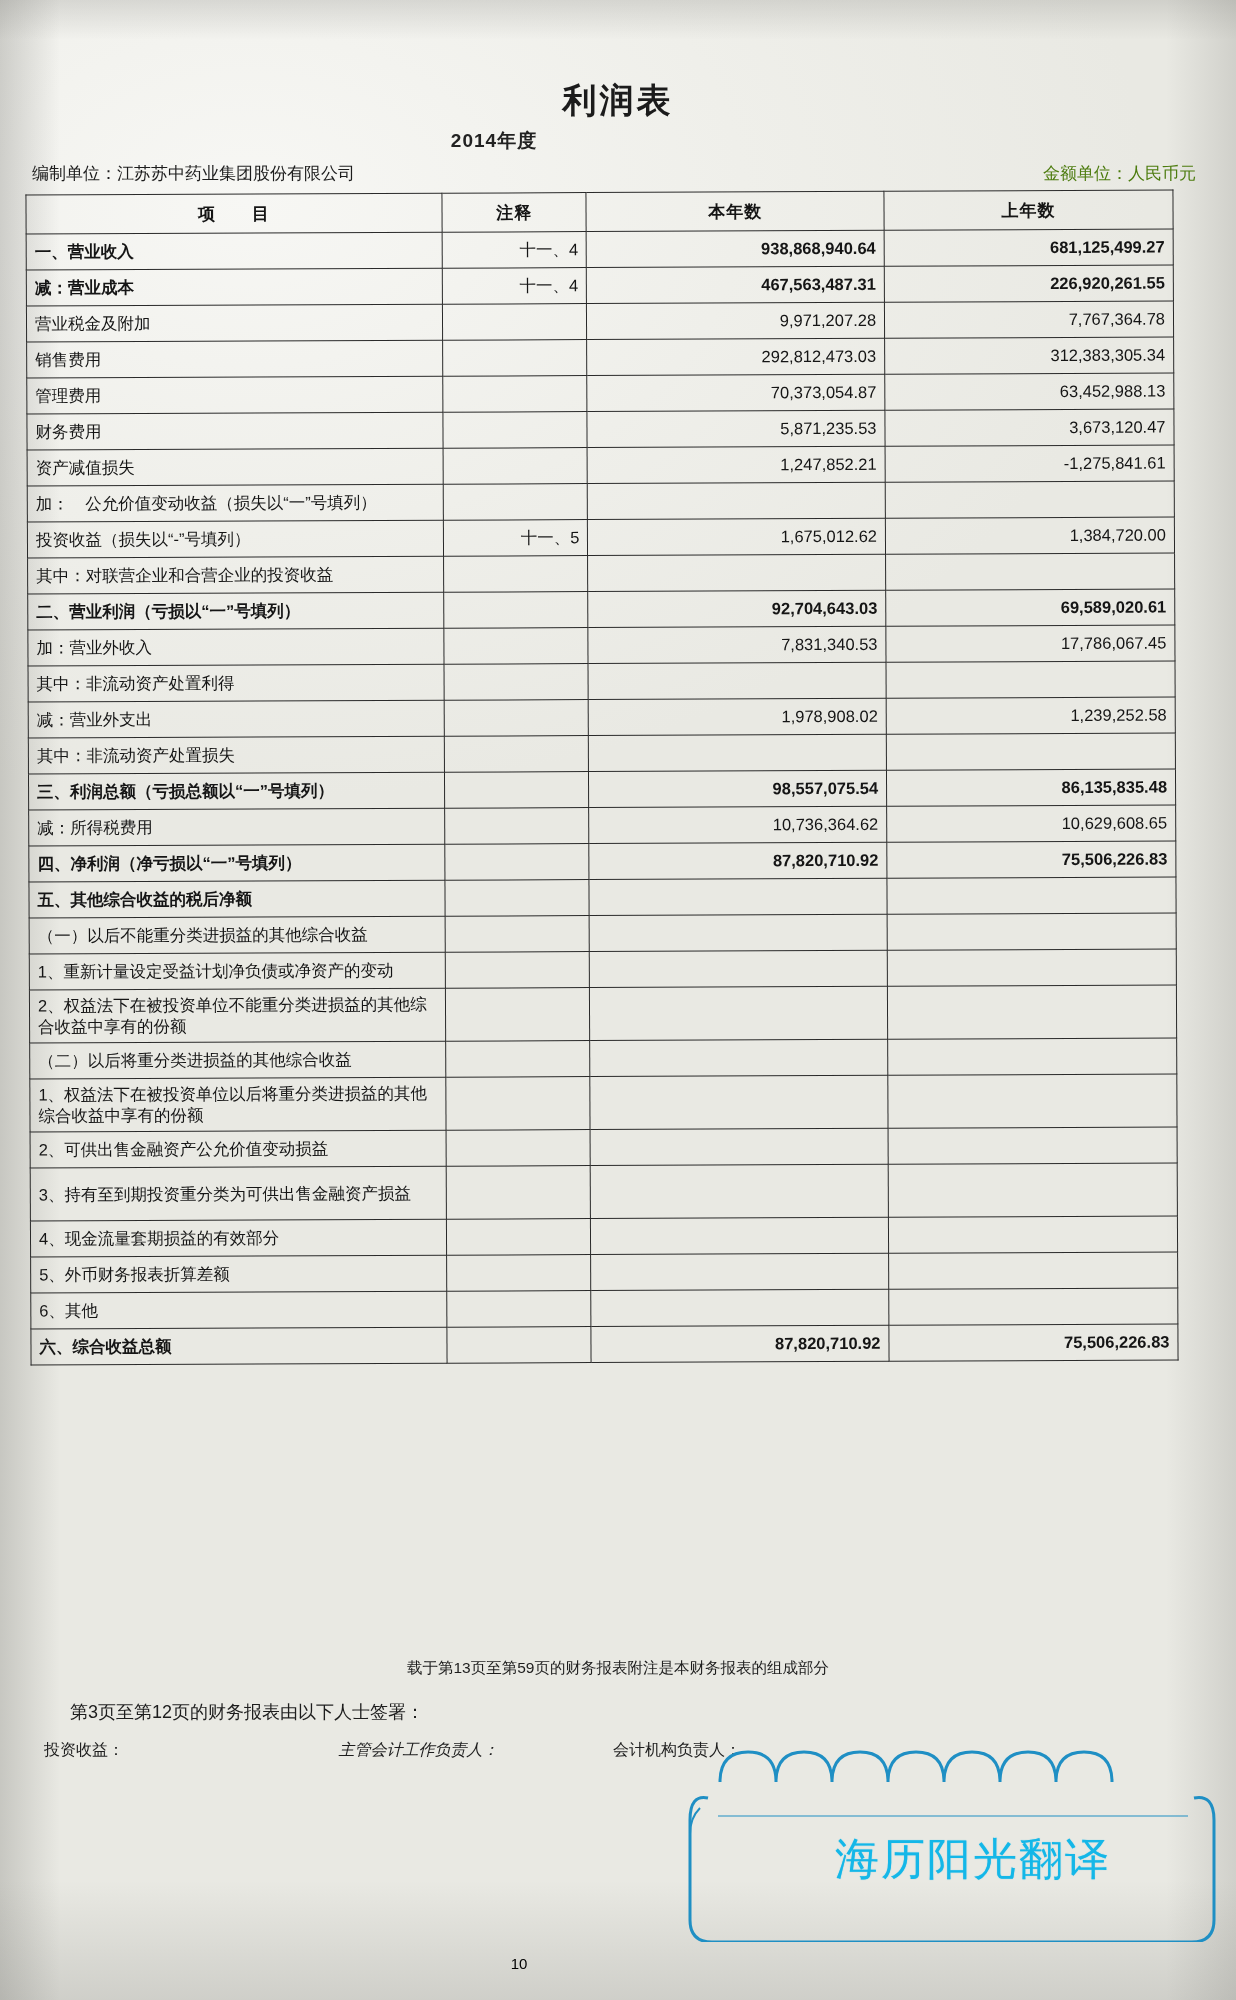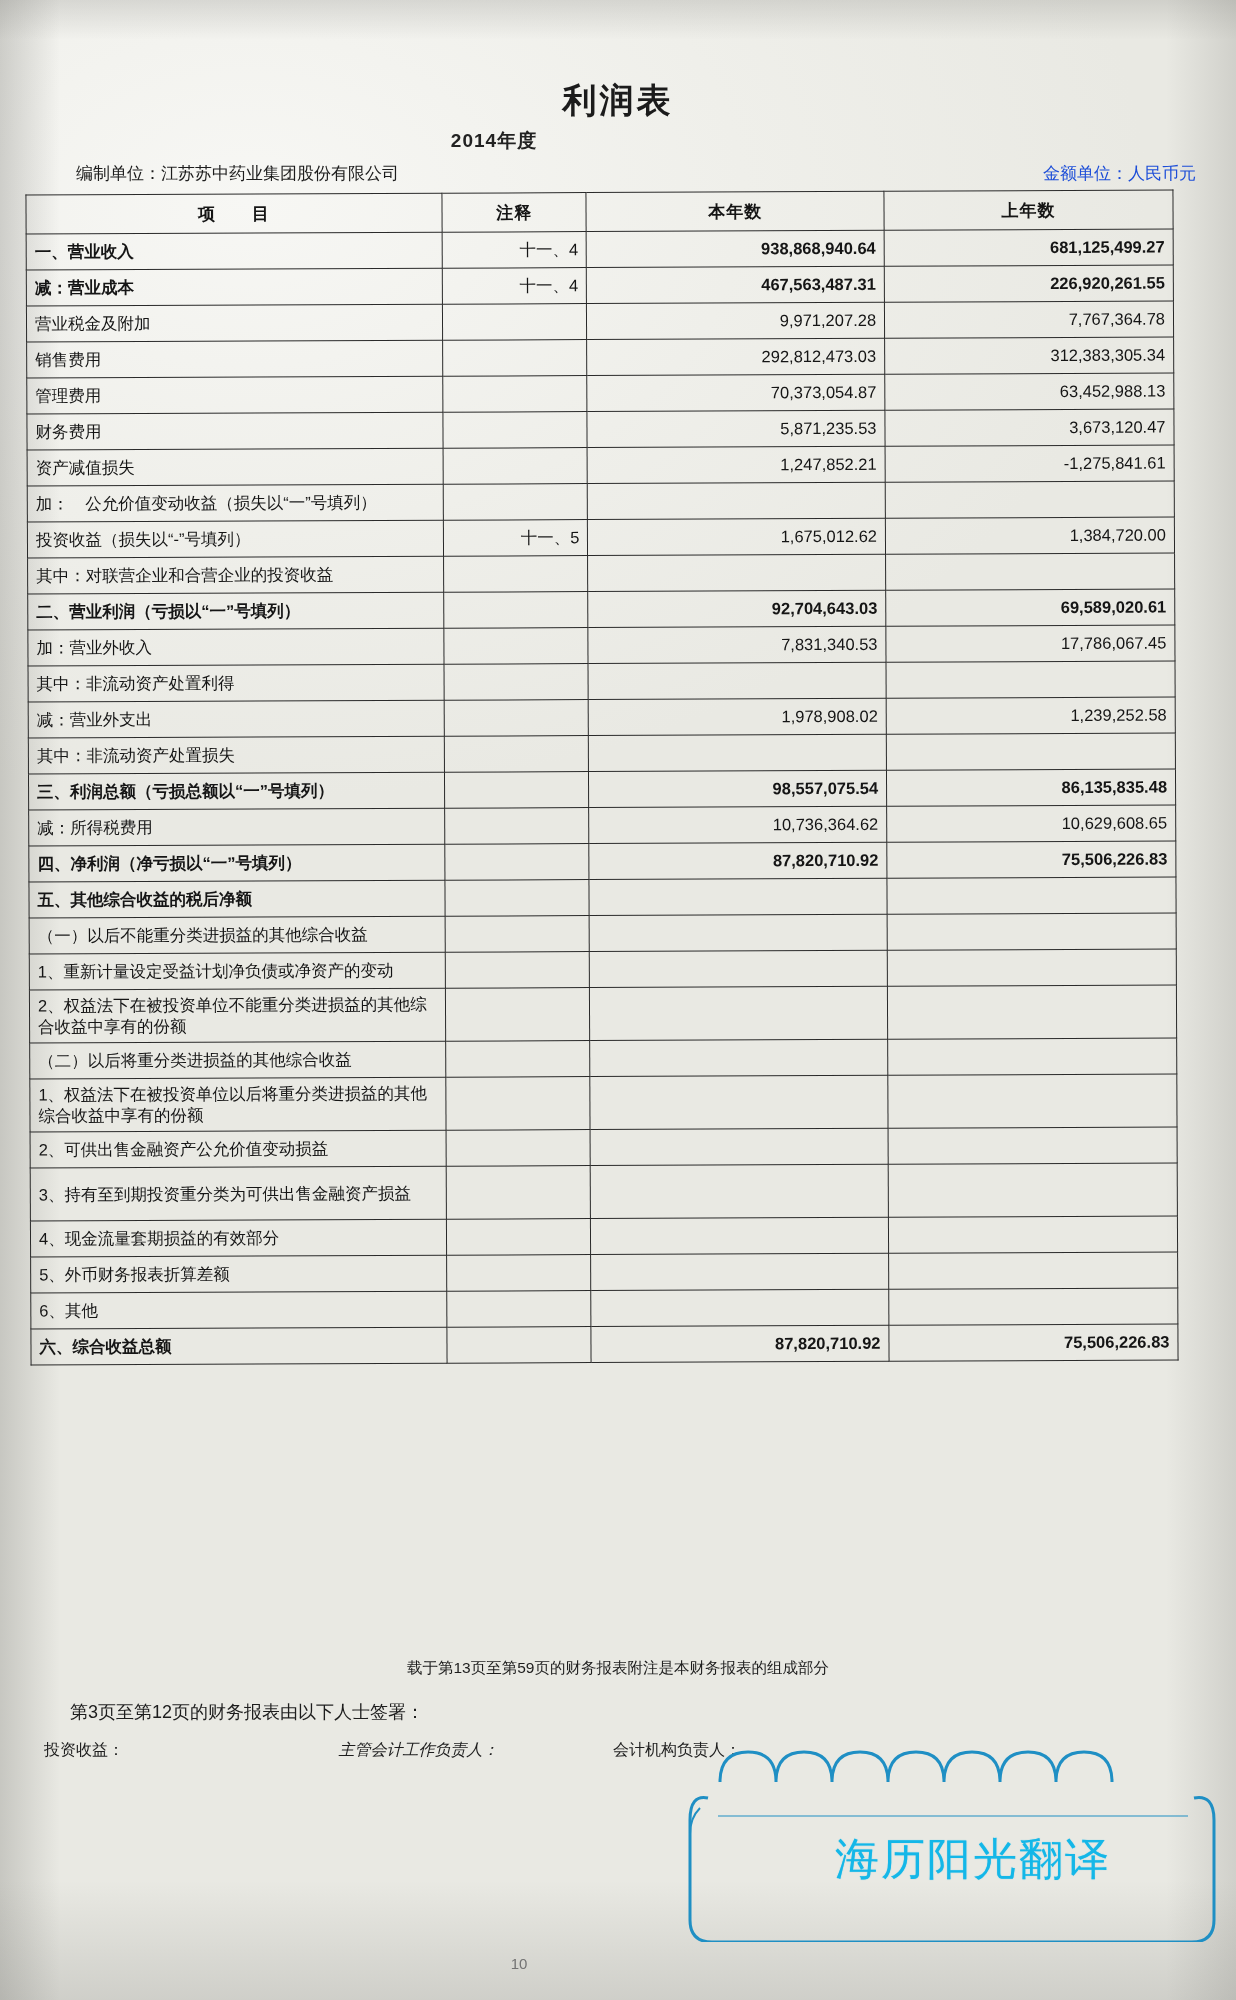--- a/index.html
+++ b/index.html
@@ -77,28 +77,27 @@
     color: #222;
     letter-spacing: 1px;
   }
 
   .meta-left {
     position: absolute;
     top: 162px;
     left: 32px;
     font-size: 17px;
     color: #1c1c1c;
-    margin-left: 44px;
   }
   .meta-right {
     position: absolute;
     top: 162px;
     right: 40px;
     font-size: 17px;
-    color: #1d4ed8;
+    color: #4d7c0f;
   }
 
   table.stmt {
     position: absolute;
     top: 192px;
     left: 28px;
     width: 1148px;
     border-collapse: collapse;
     table-layout: fixed;
     transform: rotate(-0.25deg);
@@ -163,21 +162,21 @@
   .s1 { width: 290px; }
   .s2 { width: 270px; font-style: italic; }
 
   .page-no {
     position: absolute;
     bottom: 28px;
     left: 0;
     width: 1038px;
     text-align: center;
     font-size: 15px;
-    color: #737373;
+    color: #000000;
   }
 
   
   .stamp {
     position: absolute;
     right: 6px;
     bottom: 58px;
     width: 570px;
     height: 230px;
     pointer-events: none;

